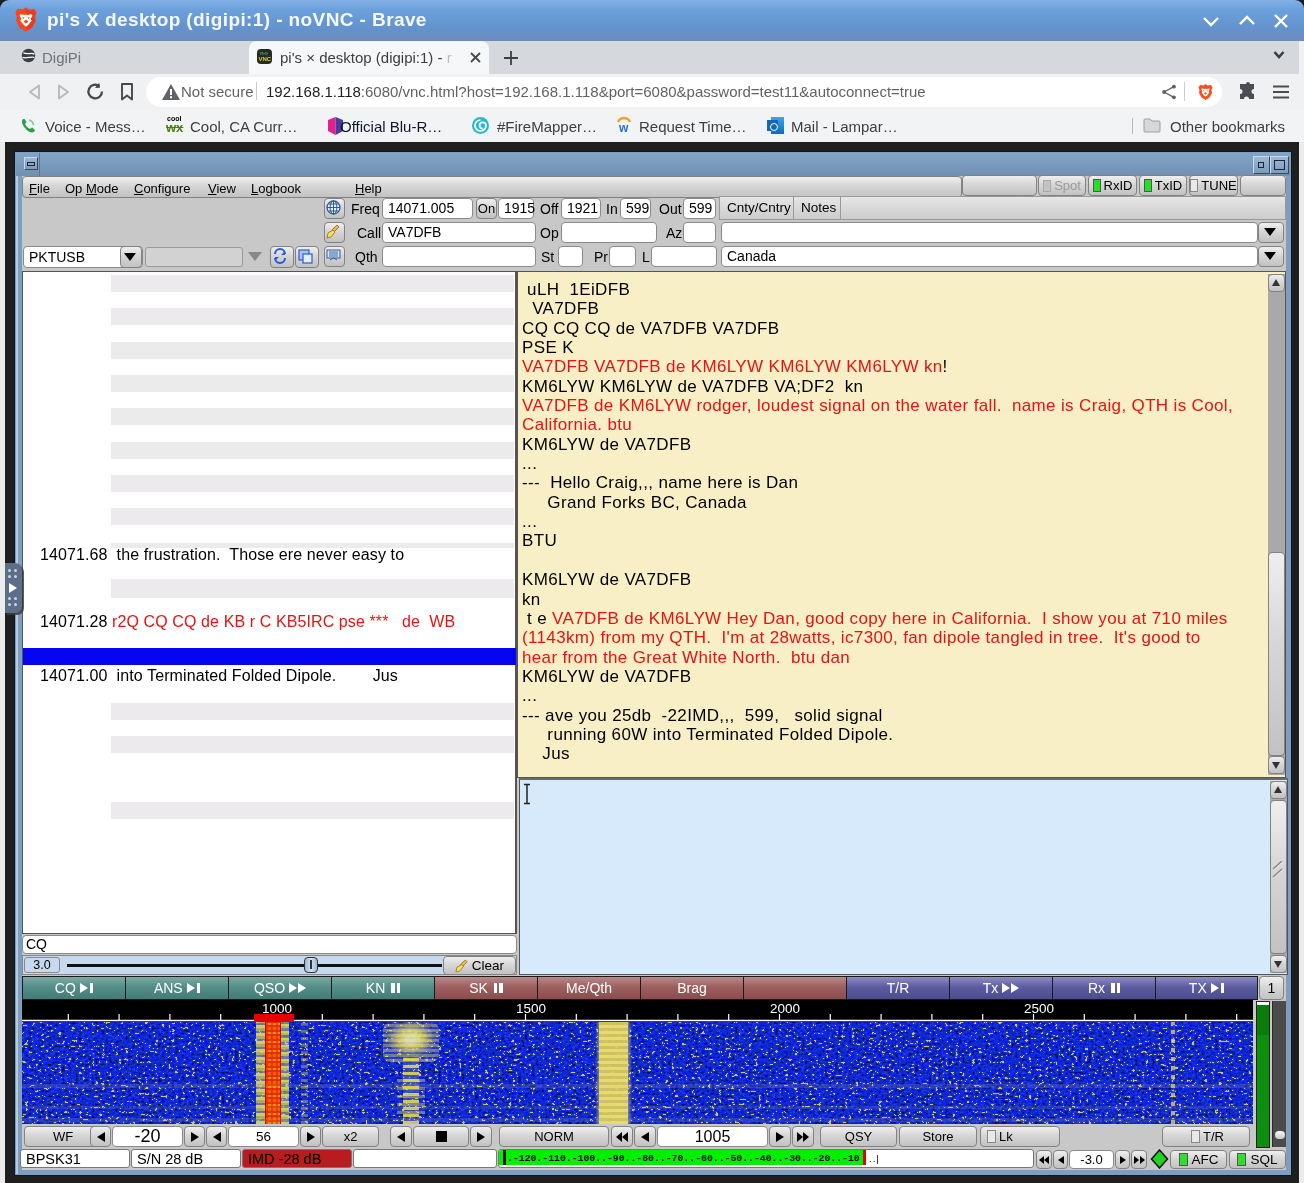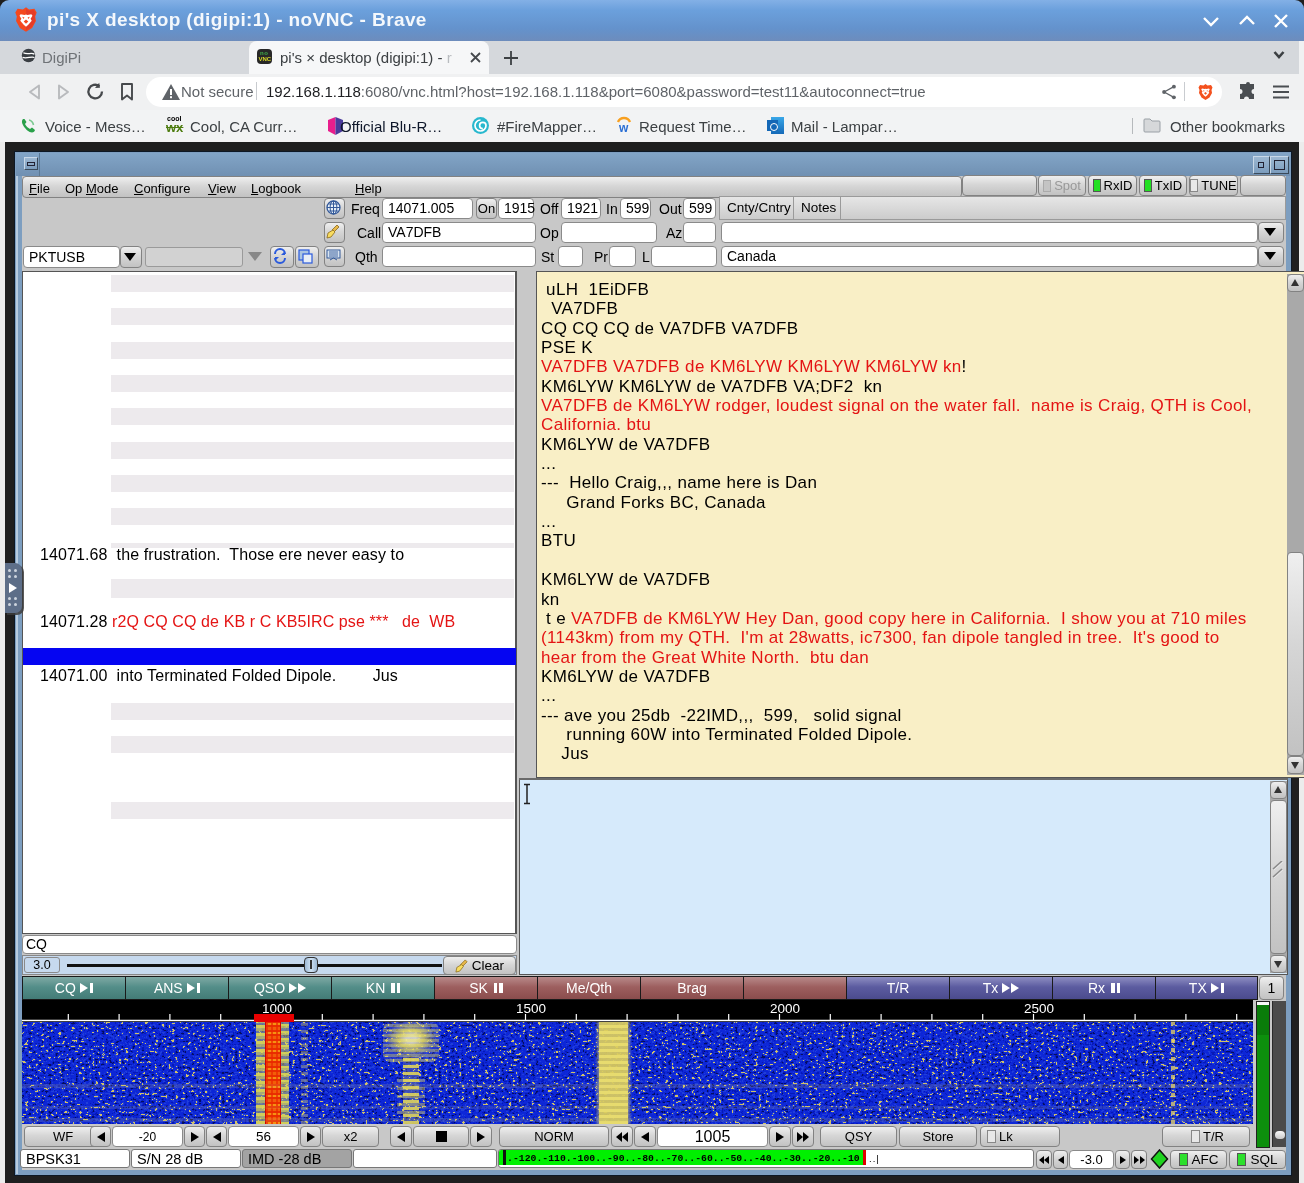--- a/index.html
+++ b/index.html
@@ -229,21 +229,21 @@
 <div class="ab lbl" style="left:541px;top:249px">St</div>
 <div class="ab fld" style="left:558px;top:246px;width:25px;height:21px;box-sizing:border-box"></div>
 <div class="ab lbl" style="left:594px;top:249px">Pr</div>
 <div class="ab fld" style="left:609px;top:246px;width:27px;height:21px;box-sizing:border-box"></div>
 <div class="ab lbl" style="left:642px;top:249px">L</div>
 <div class="ab fld" style="left:651px;top:246px;width:66px;height:21px;box-sizing:border-box"></div>
 <div class="ab fld" style="left:721px;top:246px;width:537px;height:21px;box-sizing:border-box;font-size:14px;padding:1px 0 0 5px">Canada</div>
 <div class="ab up" style="left:1258px;top:246px;width:26px;height:21px;box-sizing:border-box">
       <div style="margin:5px 0 0 5px;width:0;height:0;border-style:solid;border-width:8px 6px 0 6px;border-color:#000 transparent transparent transparent"></div>
     </div>
-<div class="ab fld" style="left:23px;top:246px;width:97px;height:22px;box-sizing:border-box;font-size:14px;padding:2px 0 8px 5px">PKTUSB</div>
+<div class="ab fld" style="left:23px;top:246px;width:120px;height:22px;box-sizing:border-box;font-size:14px;padding:2px 0 8px 5px">PKTUSB</div>
 <div class="ab up" style="left:120px;top:246px;width:22px;height:22px;box-sizing:border-box">
       <div style="margin:6px 0 0 3px;width:0;height:0;border-style:solid;border-width:8px 6px 0 6px;border-color:#000 transparent transparent transparent"></div>
     </div>
     <div class="ab" style="left:145px;top:247px;width:98px;height:20px;background:#d2d2d2;border:1px solid #9a9a9a;border-radius:3px;box-sizing:border-box"></div>
 <div class="ab" style="left:248px;top:252px;width:0;height:0;border-style:solid;border-width:9px 7px 0 7px;border-color:#888 transparent transparent transparent"></div>
 <div class="ab up" style="left:270px;top:246px;width:24px;height:22px;box-sizing:border-box"><svg width="16" height="16" style="margin:1px" viewBox="0 0 16 16">
         <path d="M3 6 A 5 5 0 0 1 13 6" stroke="#2a5adc" stroke-width="2" fill="none"></path>
         <path d="M13 10 A 5 5 0 0 1 3 10" stroke="#2a5adc" stroke-width="2" fill="none"></path>
         <path d="M13 3 L13 7 L9 7" fill="#2a5adc"></path>
         <path d="M3 13 L3 9 L7 9" fill="#2a5adc"></path>
@@ -266,21 +266,21 @@
   <div class="ab" style="left:88px;top:307px;width:403px;height:19px;background:#edeaed"></div>
   <div class="ab" style="left:17px;top:274px;letter-spacing:0.1px;font-size:16px;color:#000;white-space:pre">14071.68  the frustration.  Those ere never easy to</div>
   <div class="ab" style="left:17px;top:341px;letter-spacing:0.1px;font-size:16px;color:#000;white-space:pre">14071.28 <span style="color:#e41414">r2Q CQ CQ de KB r C KB5IRC pse ***   de  WB</span></div>
   <div class="ab" style="left:0px;top:376px;width:493px;height:17px;background:#0505f2"></div>
   <div class="ab" style="left:17px;top:395px;letter-spacing:0.1px;font-size:16px;color:#000;white-space:pre">14071.00  into Terminated Folded Dipole.        Jus</div>
   <div class="ab" style="left:88px;top:431px;width:403px;height:17px;background:#edeaed"></div>
   <div class="ab" style="left:88px;top:464px;width:403px;height:17px;background:#edeaed"></div>
   <div class="ab" style="left:88px;top:530px;width:403px;height:17px;background:#edeaed"></div>
 </div>
 
-<div class="ab" style="left:536px;top:271px;width:769px;height:507px;background:#f9efc6;border:1px solid #555;box-sizing:border-box">
+<div class="ab" style="left:517px;top:271px;width:769px;height:507px;background:#f9efc6;border:1px solid #555;box-sizing:border-box">
   <div class="ab" style="left:4px;top:8px;font-size:17px;line-height:19.35px;letter-spacing:0.35px;color:#000;white-space:pre"> uLH  1EiDFB
   VA7DFB
 CQ CQ CQ de VA7DFB VA7DFB
 PSE K
 <span style="color:#e41414">VA7DFB VA7DFB de KM6LYW KM6LYW KM6LYW kn</span>!
 KM6LYW KM6LYW de VA7DFB VA;DF2  kn
 <span style="color:#e41414">VA7DFB de KM6LYW rodger, loudest signal on the water fall.  name is Craig, QTH is Cool,
 California. btu</span>
 KM6LYW de VA7DFB
 ...
@@ -429,21 +429,21 @@
   <div class="ab" style="left:0;top:3px;width:12px;height:30px;background:#0a7c0a"></div>
 </div>
 <div class="ab" style="left:1272px;top:1001px;width:14px;height:146px;background:#4b4b4b;border-left:1px solid #2a2a2a;box-sizing:border-box">
   <div class="ab" style="left:1.5px;top:130px;width:10px;height:8px;background:linear-gradient(#f8f8f8,#c8c8c8);border-radius:4px"></div>
 </div>
 
 <div class="ab up btxt" style="left:24px;top:1126px;width:78px;height:21px;box-sizing:border-box">WF</div>
 <div class="ab up btxt" style="left:90px;top:1126px;width:21px;height:21px;box-sizing:border-box">
       <span class="tri-l"></span>
     </div>
-<div class="ab fld btxt" style="left:112px;top:1126px;width:71px;height:21px;box-sizing:border-box;font-size:12px">-20</div>
+<div class="ab fld btxt" style="left:112px;top:1126px;width:71px;height:21px;box-sizing:border-box;font-size:18px">-20</div>
 <div class="ab up btxt" style="left:184px;top:1126px;width:21px;height:21px;box-sizing:border-box">
       <span class="tri-r"></span>
     </div>
 <div class="ab up btxt" style="left:206px;top:1126px;width:21px;height:21px;box-sizing:border-box">
       <span class="tri-l"></span>
     </div>
 <div class="ab fld btxt" style="left:228px;top:1126px;width:71px;height:21px;box-sizing:border-box;font-size:13.5px">56</div>
 <div class="ab up btxt" style="left:300px;top:1126px;width:21px;height:21px;box-sizing:border-box">
       <span class="tri-r"></span>
     </div>
@@ -473,21 +473,21 @@
       <span class="tri-r" style="border-width:5px 0 5px 6px"></span>
       <span class="tri-r" style="border-width:5px 0 5px 6px"></span>
     </div>
 <div class="ab up btxt" style="left:820px;top:1126px;width:77px;height:21px;box-sizing:border-box">QSY</div>
 <div class="ab up btxt" style="left:899px;top:1126px;width:78px;height:21px;box-sizing:border-box">Store</div>
 <div class="ab up btxt" style="left:980px;top:1126px;width:80px;height:21px;box-sizing:border-box;justify-content:flex-start;padding-left:6px"><span style="display:inline-block;width:7px;height:11px;background:#e8e8e8;border:1px solid #888;margin-right:3px"></span>Lk</div>
 <div class="ab up btxt" style="left:1162px;top:1126px;width:88px;height:21px;box-sizing:border-box;justify-content:flex-start;padding-left:28px"><span style="display:inline-block;width:7px;height:11px;background:#e8e8e8;border:1px solid #888;margin-right:3px"></span>T/R</div>
 
 <div class="ab" style="left:20px;top:1149px;width:110px;height:19px;box-sizing:border-box;font-size:14.5px;padding:1px 0 0 5px;background:#fff;border:1.5px solid #777;border-radius:3px">BPSK31</div>
 <div class="ab" style="left:131px;top:1149px;width:110px;height:19px;box-sizing:border-box;font-size:14.5px;padding:1px 0 0 5px;background:#fff;border:1.5px solid #777;border-radius:3px">S/N 28 dB</div>
-<div class="ab" style="left:242px;top:1149px;width:110px;height:19px;box-sizing:border-box;font-size:14.5px;padding:1px 0 0 5px;background:#a3a3a3;border:1.5px solid #777;border-radius:3px">IMD -28 dB</div>
+<div class="ab" style="left:242px;top:1149px;width:110px;height:19px;box-sizing:border-box;font-size:14.5px;padding:1px 0 0 5px;background:#b91c1c;border:1.5px solid #777;border-radius:3px">IMD -28 dB</div>
 <div class="ab" style="left:353px;top:1149px;width:144px;height:19px;box-sizing:border-box;background:#fff;border:1.5px solid #777;border-radius:3px"></div>
 <div class="ab" style="left:498px;top:1149px;width:536px;height:19px;box-sizing:border-box;background:#fff;border:1.5px solid #777;border-radius:3px;overflow:hidden">
   <div class="ab" style="left:0;top:0;width:364px;height:15px;background:#00f000"></div>
   <div class="ab" style="left:4px;top:0;width:2.5px;height:15px;background:#111"></div>
   <div class="ab" style="left:8px;top:3px;font-family:'Liberation Mono',monospace;font-size:9.8px;font-weight:bold;color:#000;white-space:pre">.-120.-110.-100..-90..-80..-70..-60..-50..-40..-30..-20..-10</div>
   <div class="ab" style="left:364px;top:0;width:3px;height:15px;background:#e00000"></div>
   <div class="ab" style="left:370px;top:3px;font-size:9.5px;color:#000;letter-spacing:1px">..|</div>
 </div>
 <div class="ab up btxt" style="left:1036px;top:1150px;width:16px;height:19px;box-sizing:border-box">
       <span class="tri-l" style="border-width:4px 5px 4px 0"></span>

